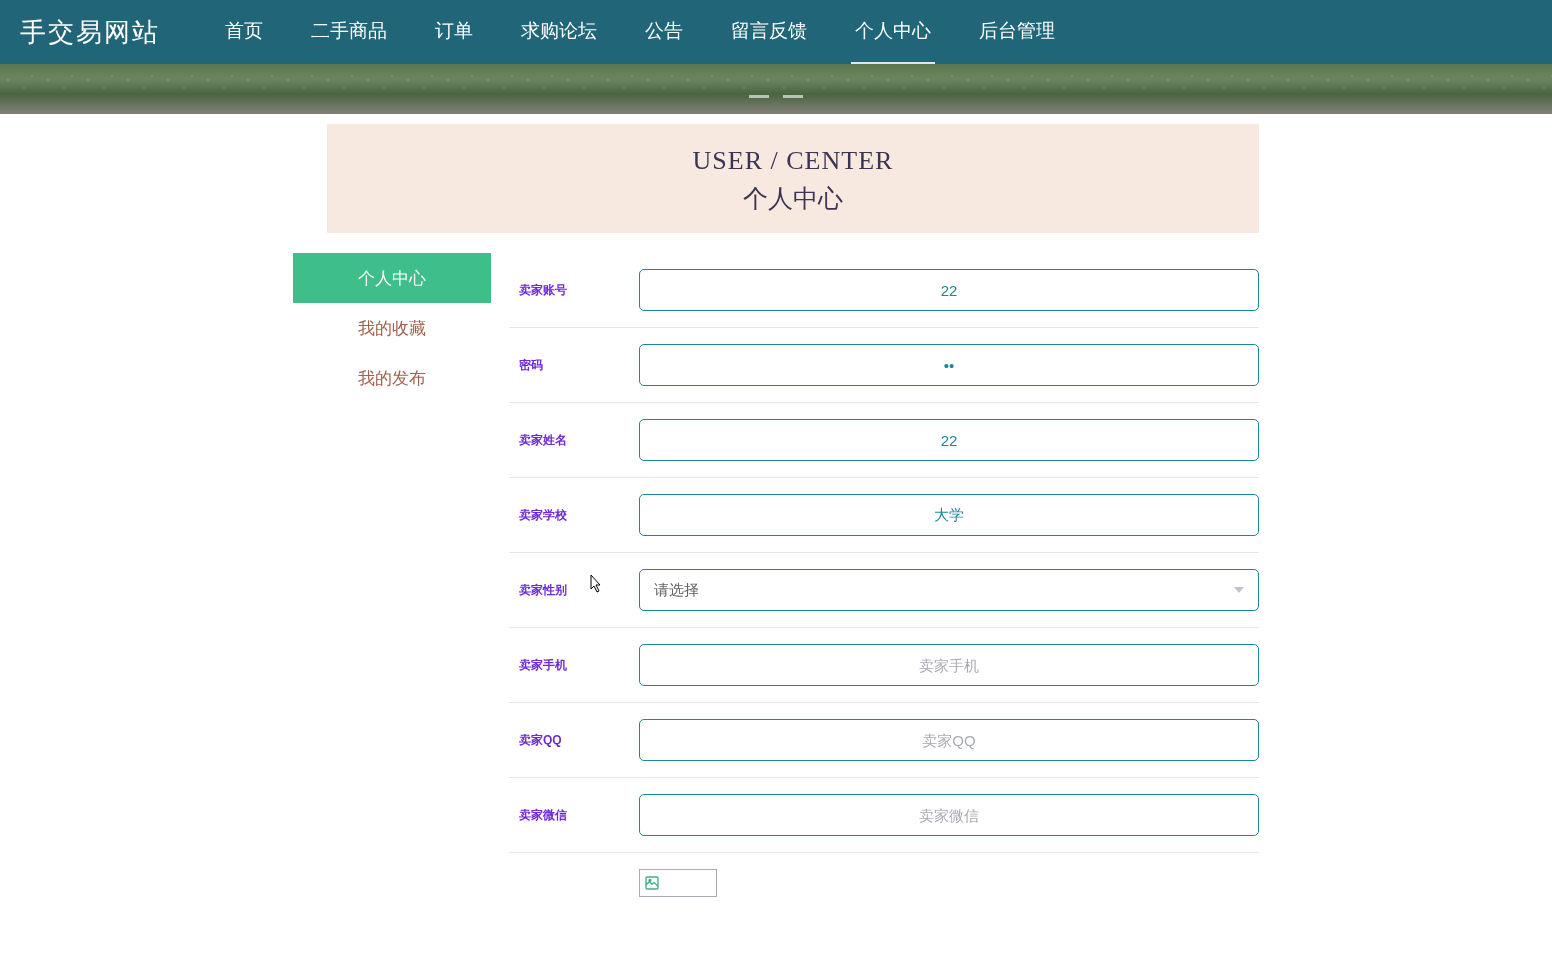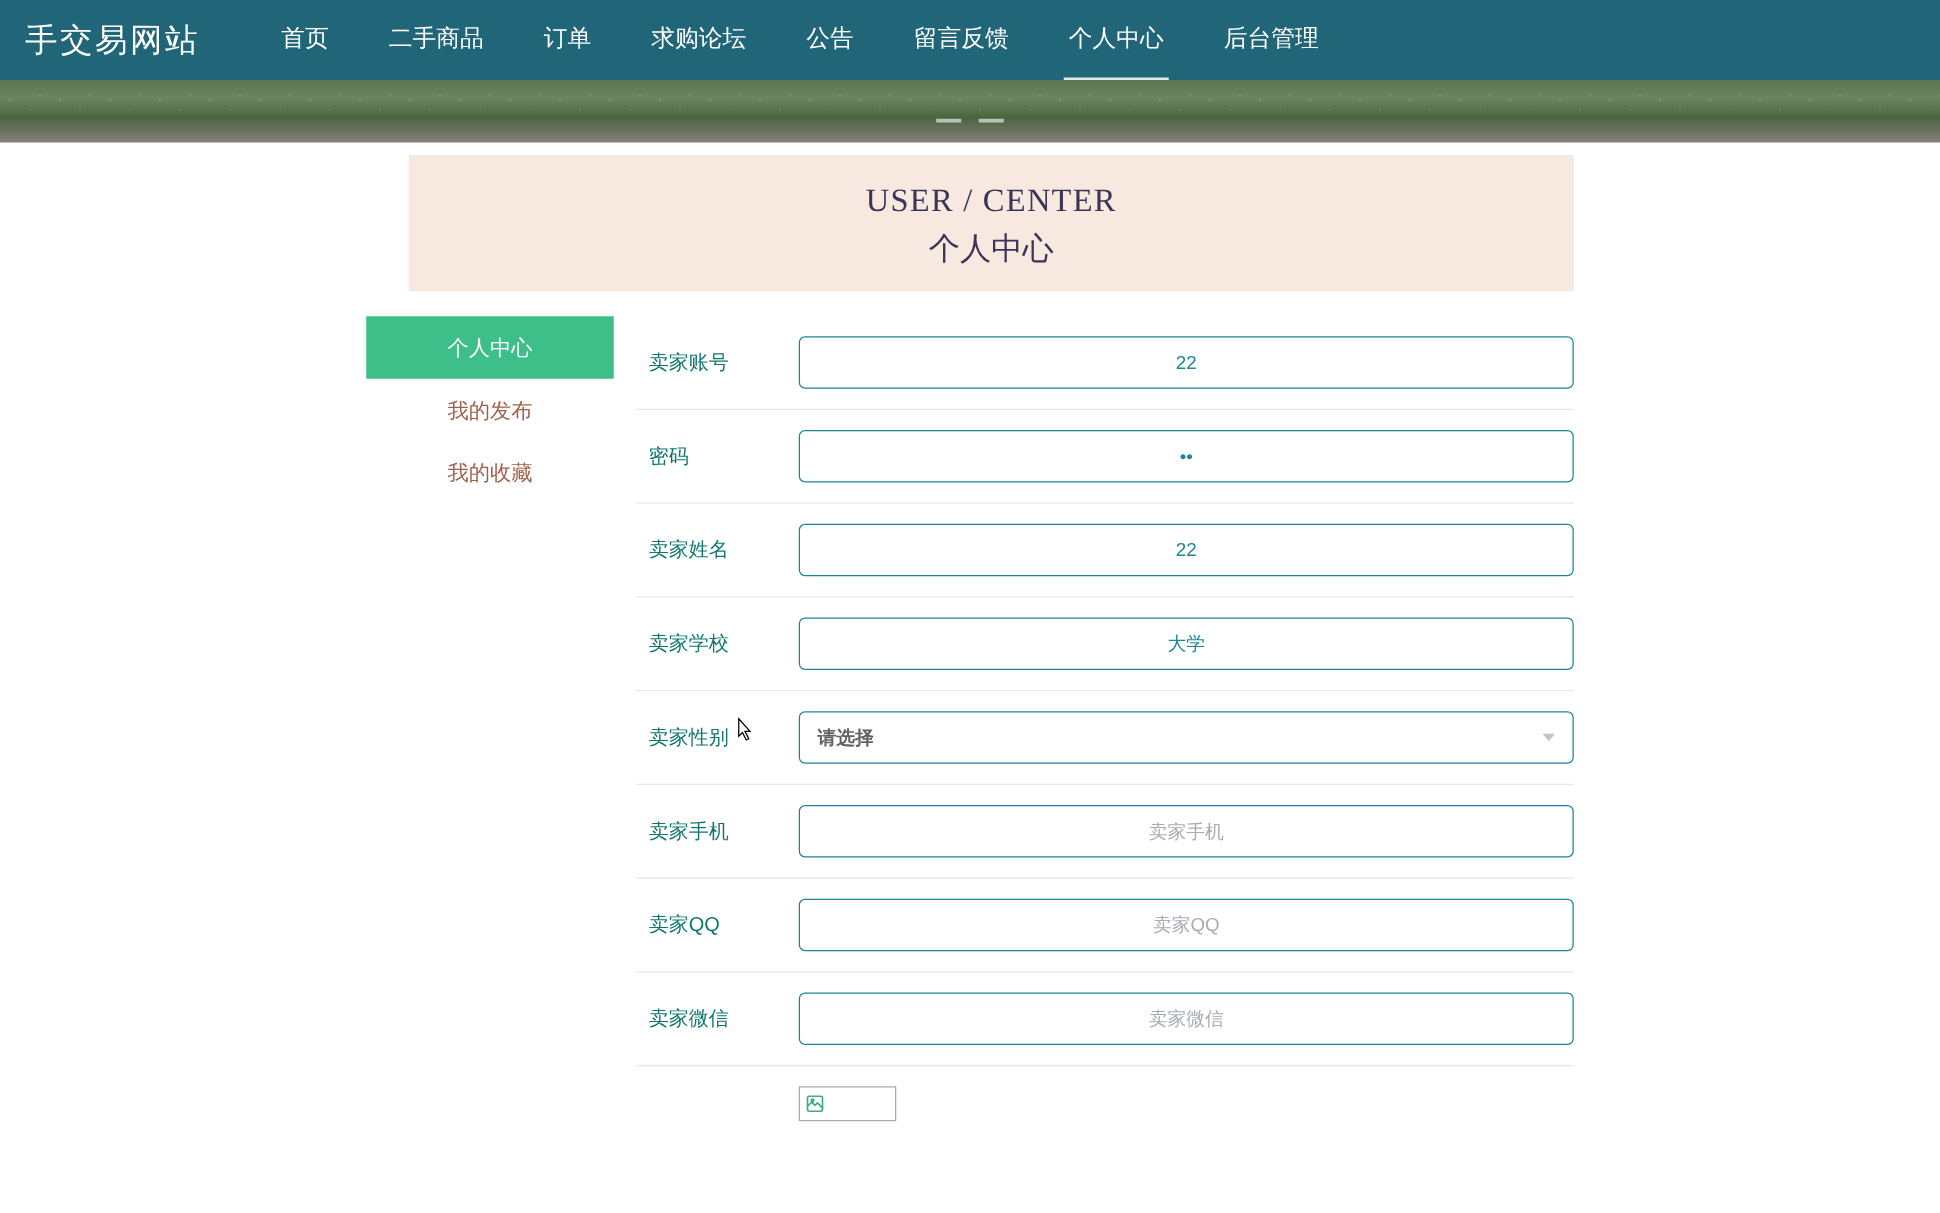--- a/index.html
+++ b/index.html
@@ -116,23 +116,24 @@
       padding-left: 18px;
     }
     .form-row {
       display: flex;
       align-items: center;
       padding: 16px 0;
       border-bottom: 1px solid #e4e7ed;
     }
     .form-label {
       width: 130px;
-      font-size: 16px;
-      color: #0f766e;
+      font-size: 12px;
+      color: #6d28d9;
       padding-left: 10px;
+      font-weight: bold;
     }
     .form-input-wrap {
       flex: 1;
     }
     .form-input {
       width: 100%;
       height: 42px;
       border: 1px solid #1d8697;
       border-radius: 5px;
       padding: 0 14px;
@@ -150,21 +151,20 @@
       border: 1px solid #dcdfe6;
       border-radius: 5px;
       padding: 0 14px;
       font-size: 15px;
       color: #606266;
       display: flex;
       align-items: center;
       justify-content: space-between;
       cursor: pointer;
       background: #fff;
-      font-weight: bold;
     }
     .form-select.selected {
       border: 1px solid #1d8697;
     }
     .select-arrow {
       width: 0;
       height: 0;
       border-left: 5px solid transparent;
       border-right: 5px solid transparent;
       border-top: 6px solid #c0c4cc;
@@ -223,22 +223,22 @@
 
 <div class="container">
   <div class="page-header">
     <div class="page-title-en">USER / CENTER</div>
     <div class="page-title-cn">个人中心</div>
   </div>
 
   <div class="content-area">
     <div class="sidebar">
       <div class="sidebar-item active">个人中心</div>
+      <div class="sidebar-item">我的收藏</div>
       <div class="sidebar-item">我的发布</div>
-      <div class="sidebar-item">我的收藏</div>
     </div>
 
     <div class="form-area">
       <div class="form-row">
         <div class="form-label">卖家账号</div>
         <div class="form-input-wrap">
           <input class="form-input" type="text" value="22" style="">
         </div>
       </div>
 

